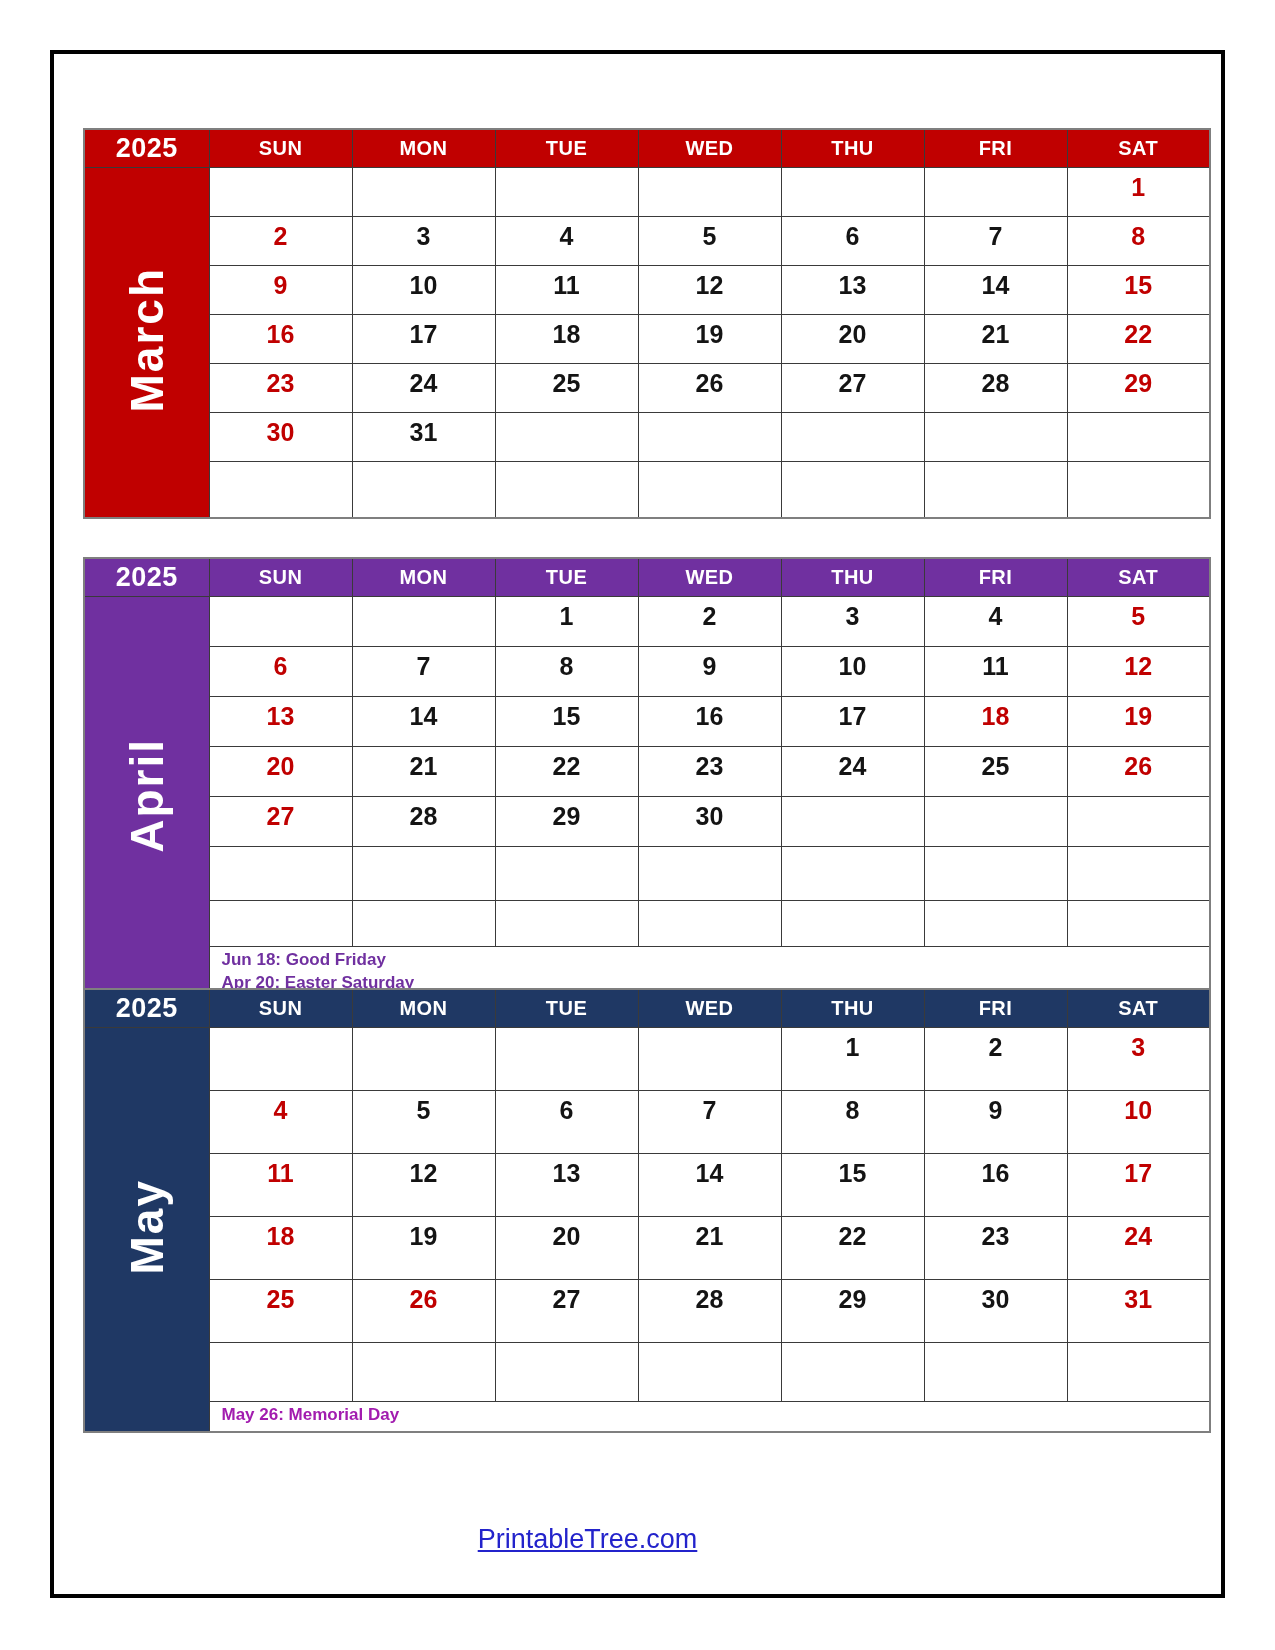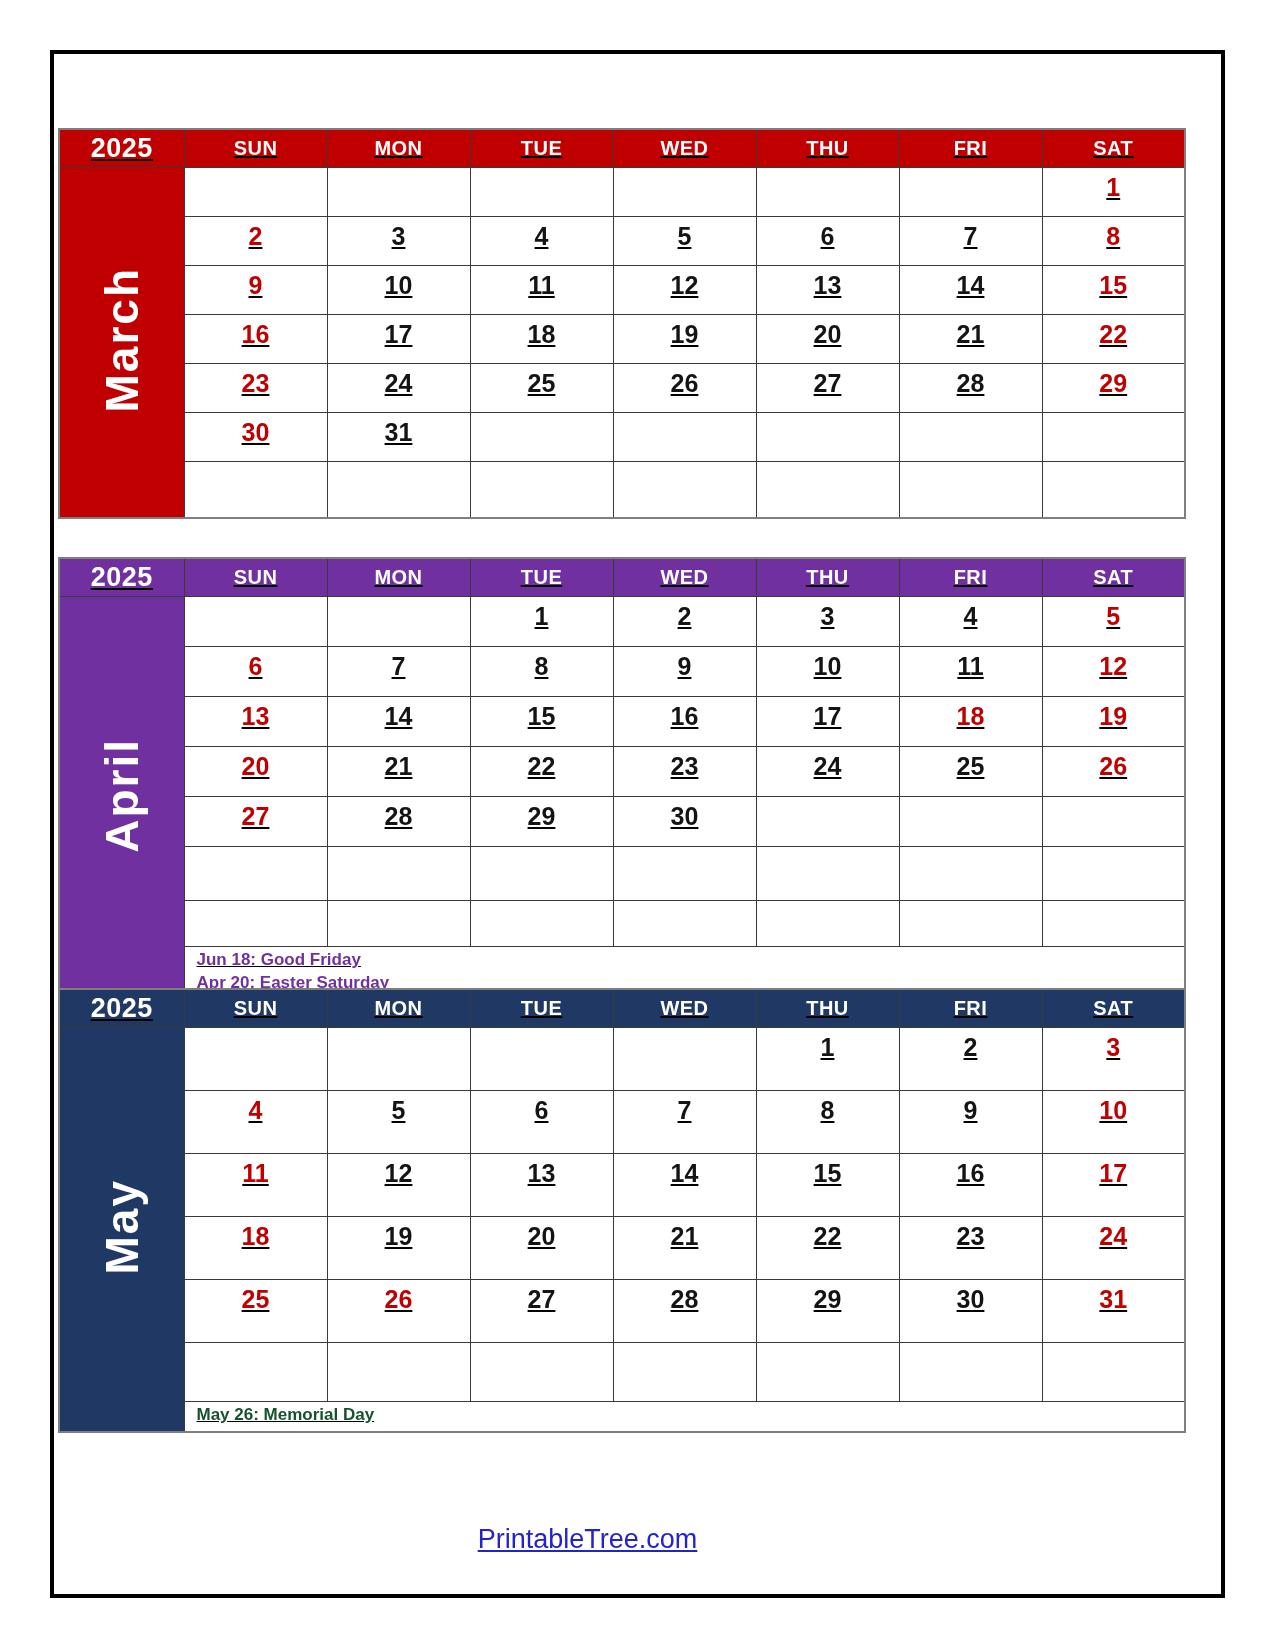--- a/index.html
+++ b/index.html
@@ -1,18 +1,18 @@
 <!DOCTYPE html>
 <html><head>
 <meta charset="utf-8">
 <style>
   html,body{margin:0;padding:0;background:#ffffff;}
   body{width:1275px;height:1650px;position:relative;font-family:"Liberation Sans",sans-serif;}
   .page-frame{position:absolute;left:50px;top:50px;width:1167px;height:1540px;border:4px solid #000;background:#fff;}
-  .cal{position:absolute;left:58px;width:1128px;text-decoration:underline;}
+  .cal{position:absolute;left:83px;width:1128px;}
   #month-0{top:128px;}
   #month-1{top:557px;}
   #month-2{top:988px;}
   table{border-collapse:collapse;width:100%;table-layout:fixed;border:2px solid #7f7f7f;}
   col.side-col{width:125px;}
   th{height:35px;color:#fff;font-weight:bold;font-size:20px;text-align:center;
      border:1px solid #3a3a3a;letter-spacing:0.5px;}
   th.year-cell{font-size:27px;}
   td{border:1px solid #3a3a3a;text-align:center;vertical-align:top;
      font-weight:bold;font-size:25px;color:#141414;padding-top:5px;background:#fff;}
@@ -305,21 +305,21 @@
         <tr class="filler-row">
           <td></td>
           <td></td>
           <td></td>
           <td></td>
           <td></td>
           <td></td>
           <td></td>
         </tr>
         <tr class="holiday-row">
-          <td colspan="7" style="color: #14532d;">
+          <td colspan="7" style="color: #a21caf;">
             <div>May 26: Memorial Day</div>
           </td>
         </tr>
       </tbody>
   </table>
 </section>
 
 <div class="footer">
   <a>PrintableTree.com</a>
 </div>

